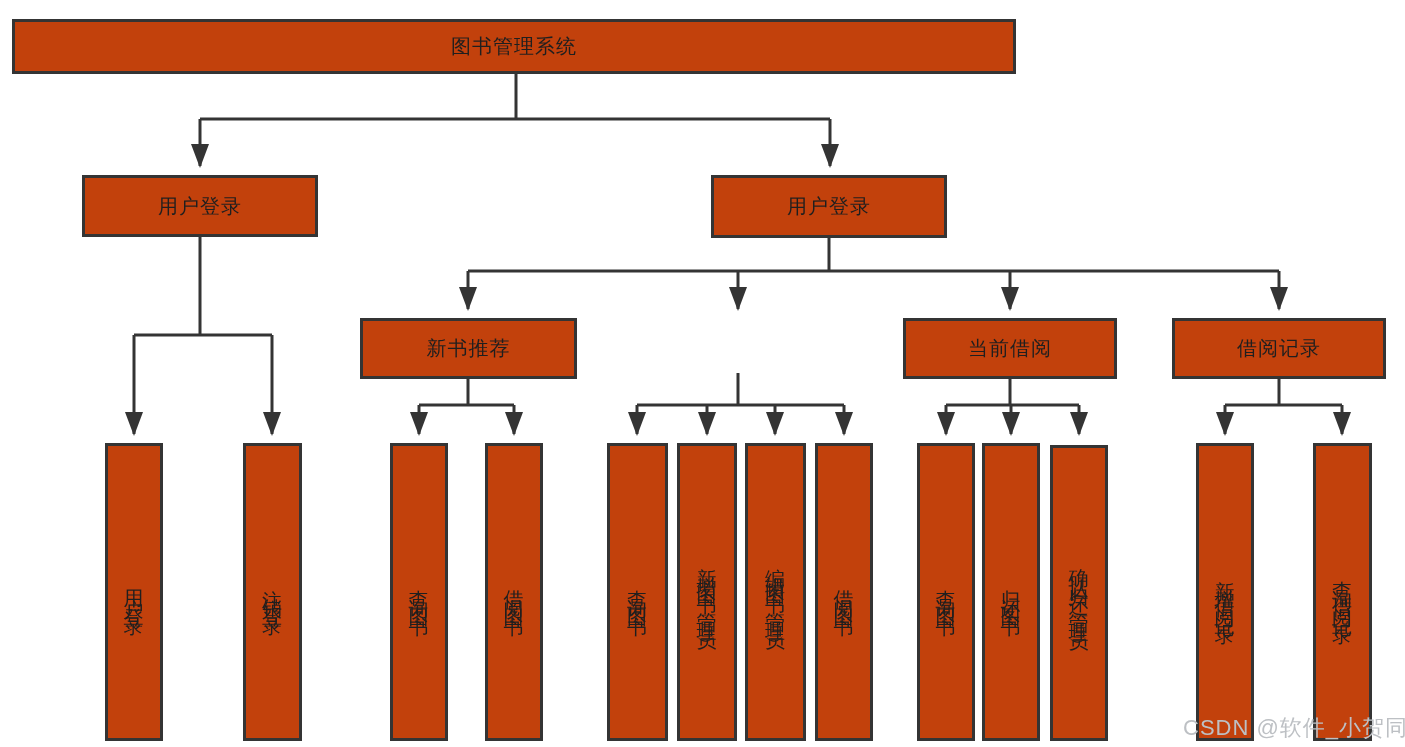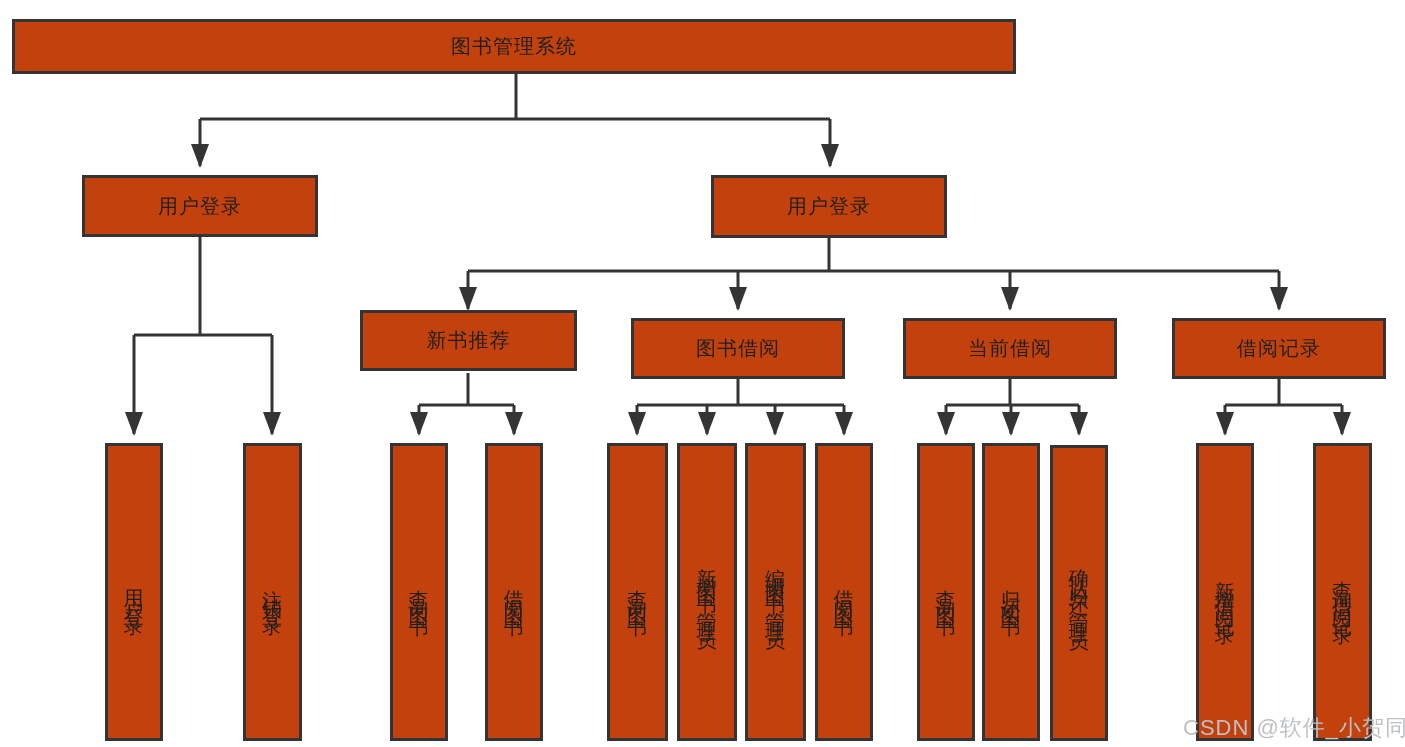--- a/index.html
+++ b/index.html
@@ -80,25 +80,22 @@
     <span>图书管理系统</span>
   </div>
 
   <div class="node hnode" style="left:82px;top:169px;width:236px;height:62px">
     <span>用户登录</span>
   </div>
   <div class="node hnode" style="left:711px;top:169px;width:236px;height:63px">
     <span>用户登录</span>
   </div>
 
-  <div class="node hnode" style="left:360px;top:304px;width:217px;height:61px">
+  <div class="node hnode" style="left:360px;top:312px;width:217px;height:61px">
     <span>新书推荐</span>
-  </div>
-  <div class="node hnode" style="left:631px;top:312px;width:214px;height:61px">
-    <span>图书借阅</span>
   </div>
   <div class="node hnode" style="left:1172px;top:312px;width:214px;height:61px">
     <span>借阅记录</span>
   </div>
   <div class="node hnode" style="left:903px;top:312px;width:214px;height:61px">
     <span>当前借阅</span>
   </div>
 
   <div class="node vnode" style="left:105px;top:437px;width:58px;height:298px">
     <span>用户登录</span>

